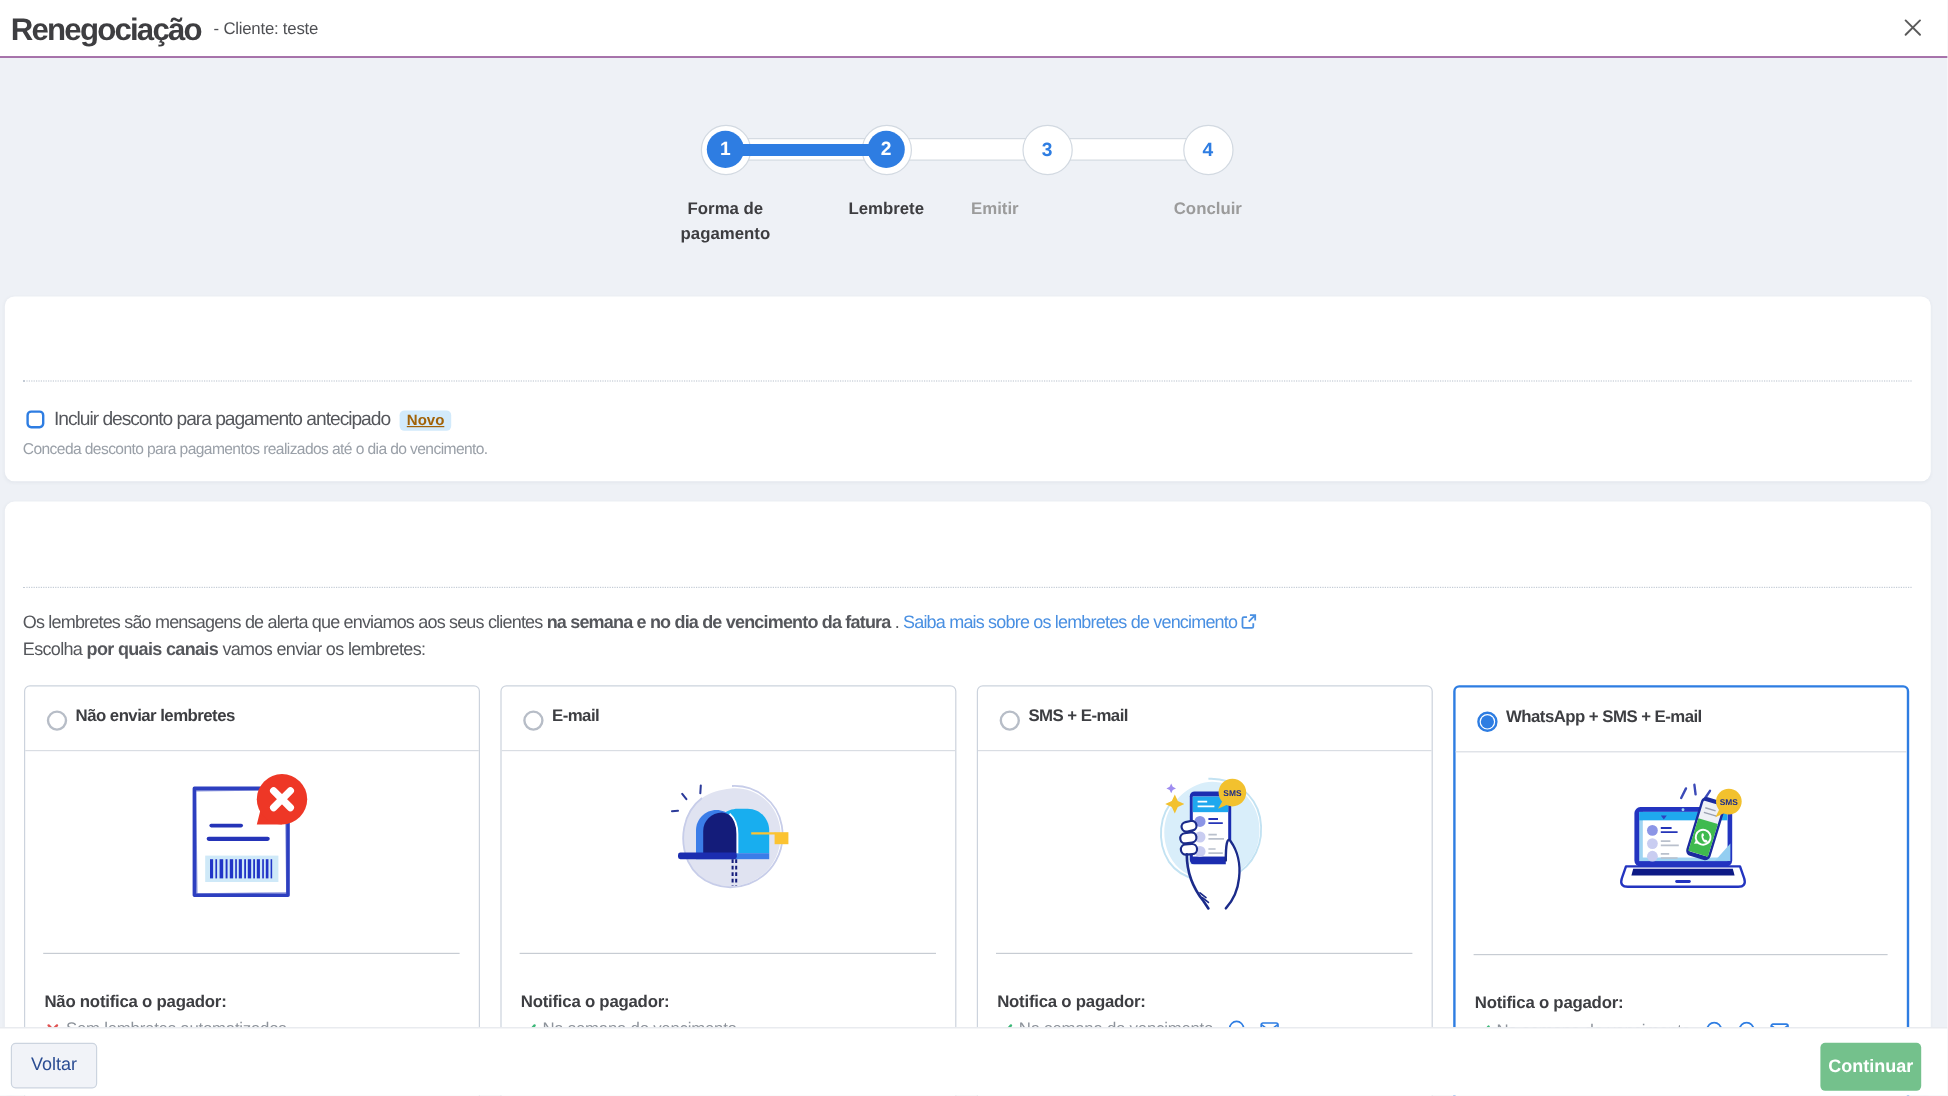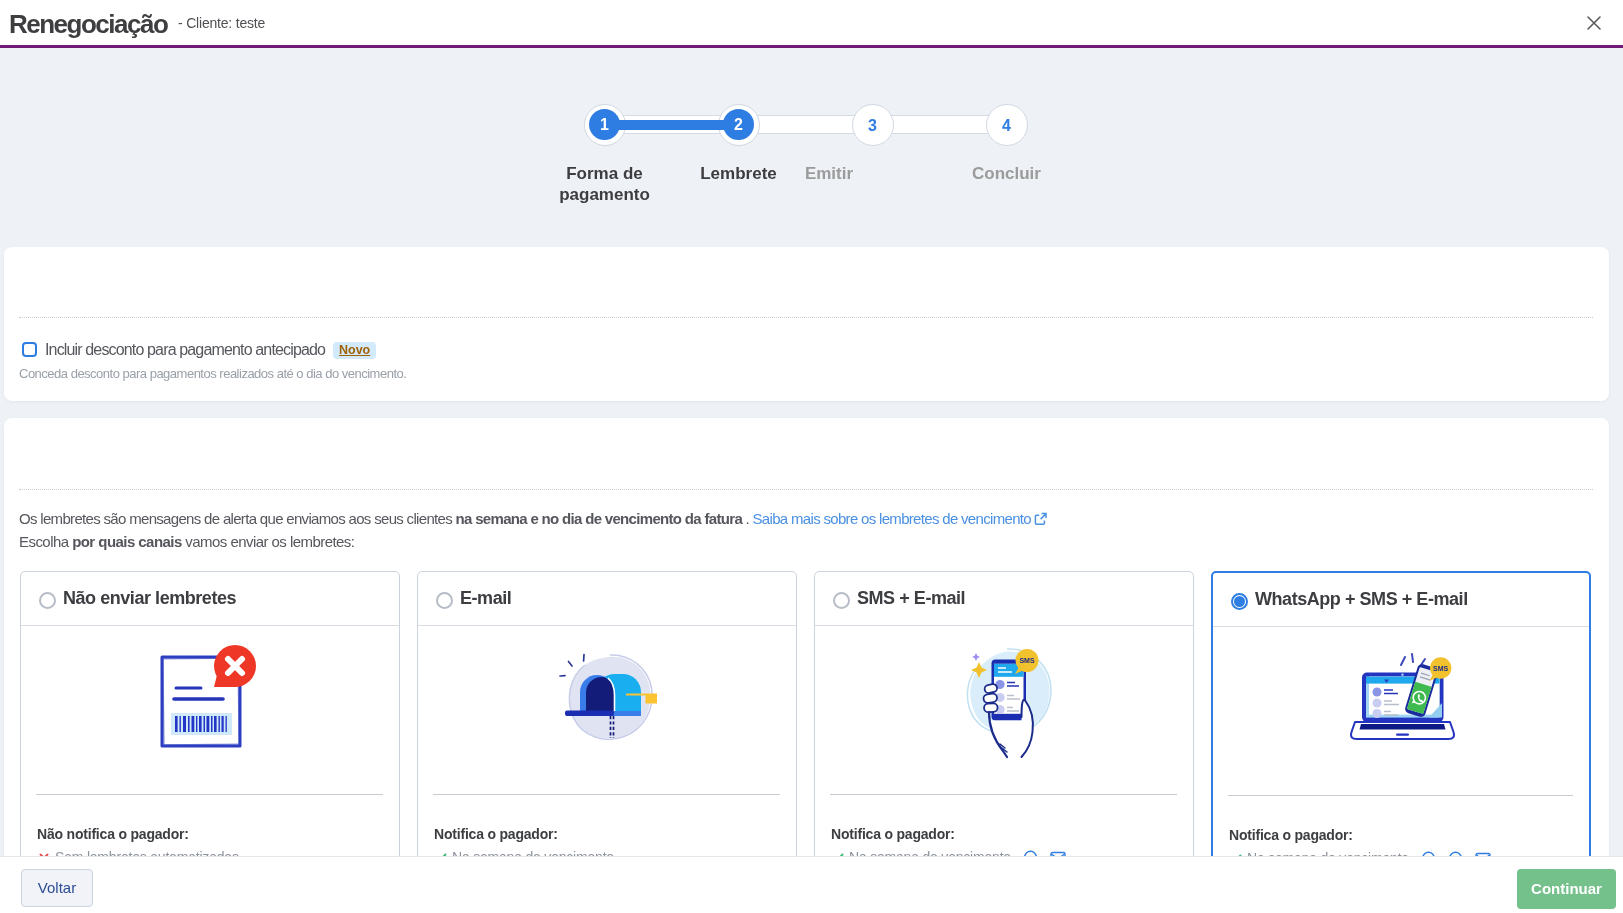--- a/index.html
+++ b/index.html
@@ -2,32 +2,32 @@
 <html lang="pt-br"><head>
 <meta charset="utf-8">
 <title>Renegociação</title>
 <style>
   * { margin:0; padding:0; box-sizing:border-box; }
   html,body { width:1623px; height:913px; overflow:hidden; }
   body { font-family:"Liberation Sans", sans-serif; background:#eef1f6; position:relative; }
   .abs { position:absolute; }
 
   
-  #hdr { position:absolute; left:0; top:0; width:1623px; height:48px; background:#fff; border-bottom:3px solid #701a75; z-index:20; }
+  #hdr { position:absolute; left:0; top:0; width:1623px; height:48px; background:#fff; border-bottom:1px solid #701a75; z-index:20; }
   #hdr h1 { position:absolute; left:9px; top:9px; font-size:26px; font-weight:bold; color:#3e3e41; letter-spacing:-1.5px; }
   #hdr .cli { position:absolute; left:178px; top:15px; font-size:14px; color:#4f5054; letter-spacing:-0.2px; }
   #hdr .close { position:absolute; right:19px; top:13px; width:20px; height:20px; color:#5b5b5b; }
 
   
   .track { position:absolute; left:604px; top:115px; width:403px; height:19px; background:#fff; border:1px solid #d5dbe2; border-radius:10px; z-index:1; }
   .prog  { position:absolute; left:604px; top:119.5px; width:135px; height:10px; background:#2e7de2; z-index:4; }
   .stepc { position:absolute; width:42px; height:42px; border-radius:50%; background:#fff; border:1px solid #d2d9e1; top:103.5px; z-index:3; }
   .stepc .num { position:absolute; left:0; top:0; width:100%; height:100%; color:#2e7de2; font-size:16px; font-weight:bold; text-align:center; line-height:42px; }
   .stepin { position:absolute; top:109px; width:31px; height:31px; border-radius:50%; background:#2e7de2; color:#fff; font-size:16px; font-weight:bold; text-align:center; line-height:31px; z-index:5; }
-  .slbl { position:absolute; width:160px; text-align:center; top:163px; font-size:17px; font-weight:bold; color:#3d3d40; line-height:21px; }
+  .slbl { position:absolute; width:160px; text-align:center; top:163px; font-size:14px; font-weight:bold; color:#3d3d40; line-height:21px; }
   .slbl.off { color:#9b9b9b; }
 
   
   .sect { position:absolute; left:4px; width:1605px; background:#fff; border-radius:8px; box-shadow:0 1px 3px rgba(40,50,70,0.05); }
   .sect h2 { position:absolute; left:15px; top:19px; font-size:24px; font-weight:bold; color:#3f4045; letter-spacing:-1.66px; }
   .dotline { position:absolute; left:15px; right:16px; border-bottom:1px dotted #c3cbd5; }
 
   
   #chk { left:18px; top:95px; width:15px; height:15px; border:2px solid #2e7de2; border-radius:4px; background:#fff; }
   #chklbl { left:41px; top:94px; font-size:16px; color:#55575c; letter-spacing:-0.85px; }
@@ -36,32 +36,32 @@
 
   
   #para1 { left:15px; top:92px; font-size:15px; color:#55575c; letter-spacing:-0.68px; white-space:nowrap; }
   #para2 { left:15px; top:115px; font-size:15px; color:#55575c; letter-spacing:-0.55px; }
   .lnk { color:#4a90e2; }
 
   
   .card { position:absolute; width:380px; height:362px; background:#fff; border:1px solid #ccd3dd; border-radius:5px; }
   .card.sel { border:2px solid #2e7de2; }
   .chead { position:absolute; left:0; top:0; right:0; height:54px; border-bottom:1px solid #d9dde3; }
-  .ctitle { position:absolute; left:42px; top:16px; font-size:18px; font-weight:bold; color:#3d3e42; letter-spacing:-0.45px; white-space:nowrap; }
+  .ctitle { position:absolute; left:42px; top:16px; font-size:14px; font-weight:bold; color:#3d3e42; letter-spacing:-0.45px; white-space:nowrap; }
   .radio { position:absolute; left:18px; top:20px; width:17px; height:17px; border-radius:50%; border:2px solid #b7bdc7; background:#fff; }
   .radio.on { border-color:#2e7de2; }
   .radio.on:after { content:""; position:absolute; left:1px; top:1px; width:11px; height:11px; border-radius:50%; background:#2e7de2; }
   .cdiv { position:absolute; left:15px; right:16px; top:222px; border-bottom:1px solid #c7ccd3; }
   .notif { position:absolute; left:16px; top:254px; font-size:14px; font-weight:bold; color:#3d3e42; letter-spacing:-0.2px; }
   .crow { position:absolute; left:16px; top:277px; font-size:14px; color:#8d939b; letter-spacing:-0.2px; white-space:nowrap; }
 
   
   #foot { position:absolute; left:0; top:856px; width:1623px; height:57px; background:#fff; border-top:1px solid #e4e7eb; z-index:10; }
-  #btn-voltar { position:absolute; left:21px; top:12px; width:72px; height:38px; background:#f1f3f8; border:1px solid #ccd4df; border-radius:4px; color:#2b4d93; font-size:15px; text-align:center; line-height:36px; }
-  #btn-cont { position:absolute; left:1517px; top:12px; width:99px; height:40px; background:#74c18c; border-radius:4px; color:#fff; font-size:15px; font-weight:bold; text-align:center; line-height:40px; }
+  #btn-voltar { position:absolute; left:9px; top:12px; width:72px; height:38px; background:#f1f3f8; border:1px solid #ccd4df; border-radius:4px; color:#2b4d93; font-size:15px; text-align:center; line-height:36px; }
+  #btn-cont { position:absolute; left:1517px; top:12px; width:84px; height:40px; background:#74c18c; border-radius:4px; color:#fff; font-size:15px; font-weight:bold; text-align:center; line-height:40px; }
 </style>
 </head>
 <body>
 
 <div class="track"></div>
 <div class="prog"></div>
 <div class="stepc" style="left:583.5px;"></div>
 <div class="stepc" style="left:717.5px;"></div>
 <div class="stepin" style="left:589px;">1</div>
 <div class="stepin" style="left:723px;">2</div>

